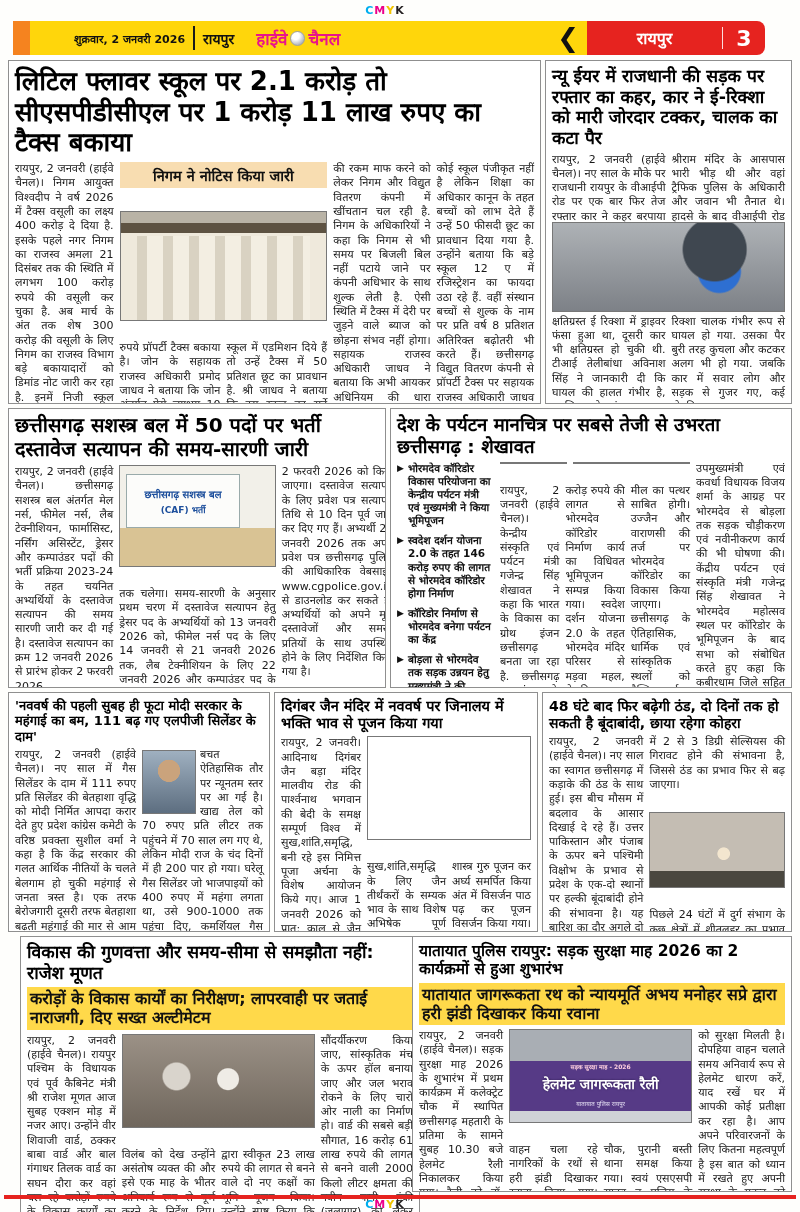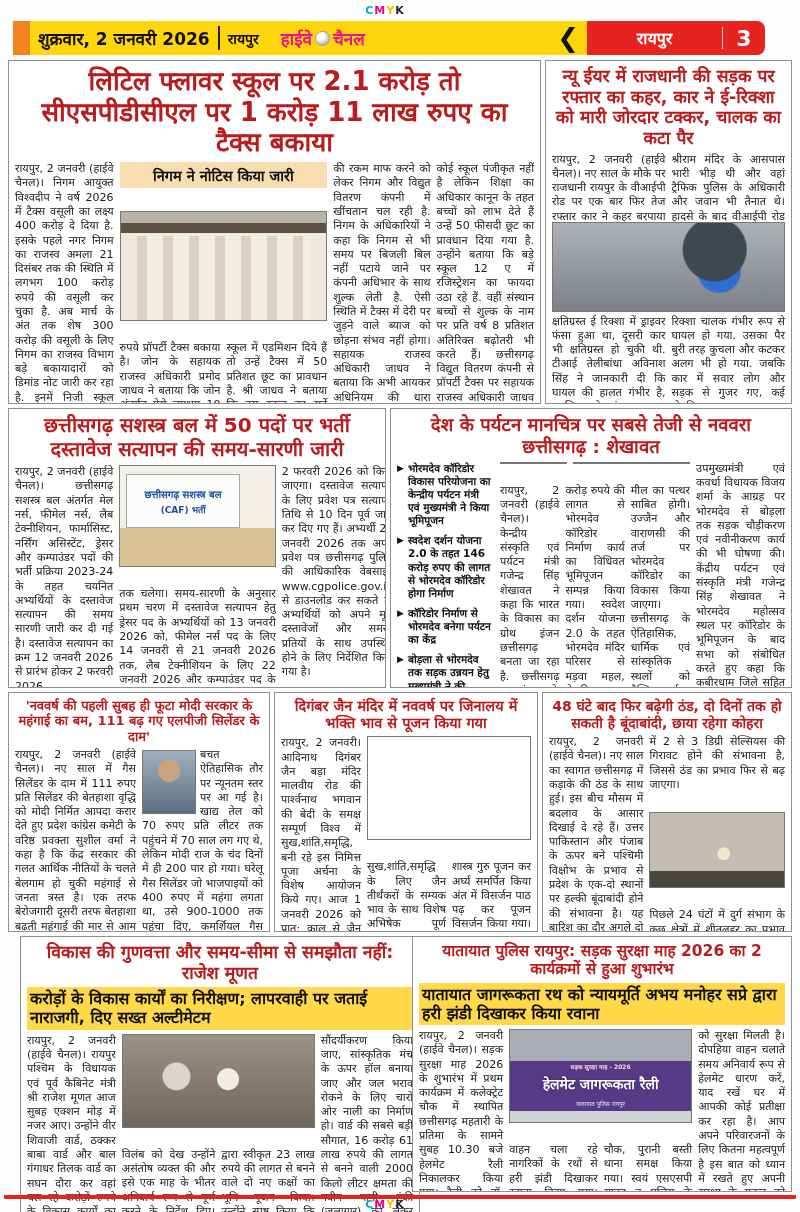--- a/index.html
+++ b/index.html
@@ -5,38 +5,38 @@
   html,body{margin:0;padding:0;background:#ffffff;}
   #sheet{position:relative;width:800px;height:1212px;background:#fefefc;
          font-family:"DejaVu Sans","Liberation Sans",sans-serif;color:#111;}
   .cmyk{position:absolute;left:0;right:30px;text-align:center;font-size:11px;
         font-weight:bold;letter-spacing:1px;}
   .cmyk .c{color:#00aeef}.cmyk .m{color:#ec008c}.cmyk .y{color:#f2c400}.cmyk .k{color:#231f20}
   
   #masthead{position:absolute;left:13px;top:21px;width:752px;height:34px;display:flex;}
   #mh-orange{width:17px;background:#f5831f;}
   #mh-yellow{flex:1;background:#ffd60b;display:flex;align-items:center;padding:0 8px;gap:8px;}
-  #mh-date{font-weight:bold;font-size:17px;white-space:nowrap;}
+  #mh-date{font-weight:bold;font-size:11px;white-space:nowrap;margin-left:36px;}
   .mh-div{width:2px;height:24px;background:#1a1a1a;}
   #mh-city{font-weight:bold;font-size:14px;}
   #mh-brand{display:flex;align-items:center;gap:3px;margin-left:14px;
             font-weight:bold;font-size:17px;color:#e9148c;}
   .ball{width:13px;height:13px;border-radius:50%;
         background:radial-gradient(circle at 35% 30%,#ffffff 0 30%,#b9bdc4 70%,#8d9199 100%);
         border:1px solid #9aa0a8;}
   #mh-chevron{margin-left:auto;font-size:26px;font-weight:bold;color:#111;line-height:1;}
   #mh-red{width:178px;background:#e6231f;border-radius:0 8px 8px 0;display:flex;
           align-items:center;color:#fff;}
   #mh-red .rc{flex:1;text-align:center;font-weight:bold;font-size:16px;}
   #mh-red .rsep{width:1px;height:22px;background:#ffffff;opacity:.85;}
   #mh-red .rno{width:42px;text-align:center;font-weight:bold;font-size:22px;}
   
   .art{position:absolute;border:1px solid #8f8f8f;background:#fff;padding:4px 6px;
        overflow:hidden;box-sizing:border-box;}
-  .hl{font-weight:bold;text-align:center;line-height:1.18;color:#b91c1c;margin:1px 0 4px;}
+  .hl{font-weight:bold;line-height:1.18;color:#000000;margin:1px 0 4px;}
   .body,.colx{font-size:11px;line-height:1.3;text-align:justify;color:#181818;}
   .cols{display:flex;gap:6px;}
   .colx{flex:1;}
   .stack{display:flex;flex-direction:column;gap:20px;}
   .ph{border:1px solid #777;position:relative;overflow:hidden;flex-shrink:0;}
   .subpeach{background:#f8ddb1;font-weight:bold;text-align:center;font-size:14.5px;
             padding:3px 2px;margin-bottom:3px;}
   .subyellow{background:#ffd94a;font-weight:bold;text-align:left;font-size:16px;
              padding:2px 3px;margin-bottom:4px;line-height:1.2;}
   .bullets{display:flex;flex-direction:column;gap:7px;}
@@ -153,21 +153,21 @@
           <span class="l2">(CAF) भर्ती</span>
         </div>
       </div>
       <div class="colx" style="flex:1;">तक चलेगा। समय-सारणी के अनुसार प्रथम चरण में दस्तावेज सत्यापन हेतु ड्रेसर पद के अभ्यर्थियों को 13 जनवरी 2026 को, फीमेल नर्स पद के लिए 14 जनवरी से 21 जनवरी 2026 तक, लैब टेक्नीशियन के लिए 22 जनवरी 2026 और कम्पाउंडर पद के लिए 23, 27, 28 और 29 जनवरी 2026 को दस्तावेज सत्यापन किया जाएगा। वहीं नर्सिंग असिस्टेंट पद के अभ्यर्थियों का सत्यापन 30 जनवरी 2026 को और शेष अभ्यर्थियों का</div>
     </div>
     <div class="colx">2 फरवरी 2026 को किया जाएगा। दस्तावेज सत्यापन के लिए प्रवेश पत्र सत्यापन तिथि से 10 दिन पूर्व जारी कर दिए गए हैं। अभ्यर्थी 21 जनवरी 2026 तक अपने प्रवेश पत्र छत्तीसगढ़ पुलिस की आधिकारिक वेबसाइट www.cgpolice.gov.in से डाउनलोड कर सकते हैं. अभ्यर्थियों को अपने मूल दस्तावेजों और समस्त प्रतियों के साथ उपस्थित होने के लिए निर्देशित किया गया है।</div>
   </div>
 </div>
 
 <div class="art" style="left:390px;top:408px;width:402px;height:280px;">
-  <div class="hl" style="font-size:18.5px;">देश के पर्यटन मानचित्र पर सबसे तेजी से नववरा छत्तीसगढ़ : शेखावत</div>
+  <div class="hl" style="font-size:18.5px;">देश के पर्यटन मानचित्र पर सबसे तेजी से उभरता छत्तीसगढ़ : शेखावत</div>
   <div class="cols" style="height:222px;">
     <div class="bullets" style="flex:0 0 25%;">
       <div class="bullet">
             <span class="tri">▶</span>
             <span>भोरमदेव कॉरिडोर विकास परियोजना का केन्द्रीय पर्यटन मंत्री एवं मुख्यमंत्री ने किया भूमिपूजन</span>
           </div>
       <div class="bullet">
             <span class="tri">▶</span>
             <span>स्वदेश दर्शन योजना 2.0 के तहत 146 करोड़ रुपए की लागत से भोरमदेव कॉरिडोर होगा निर्माण</span>
           </div>

